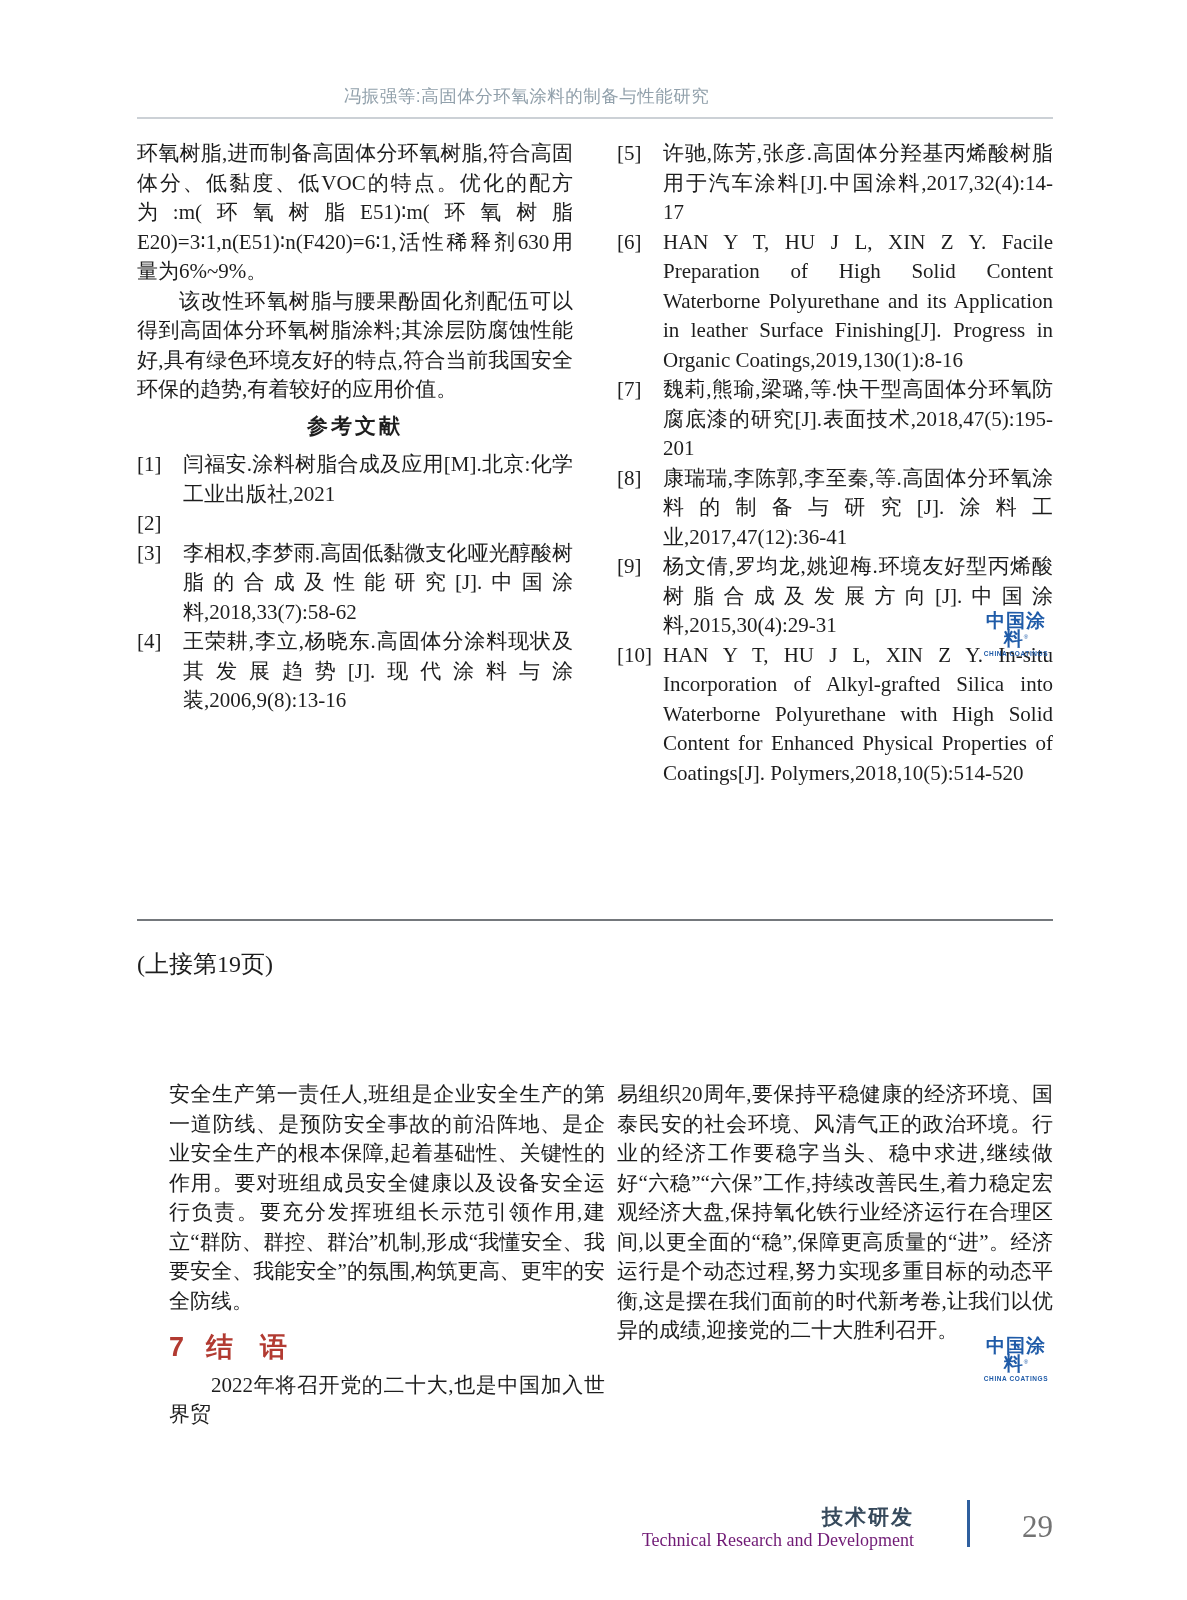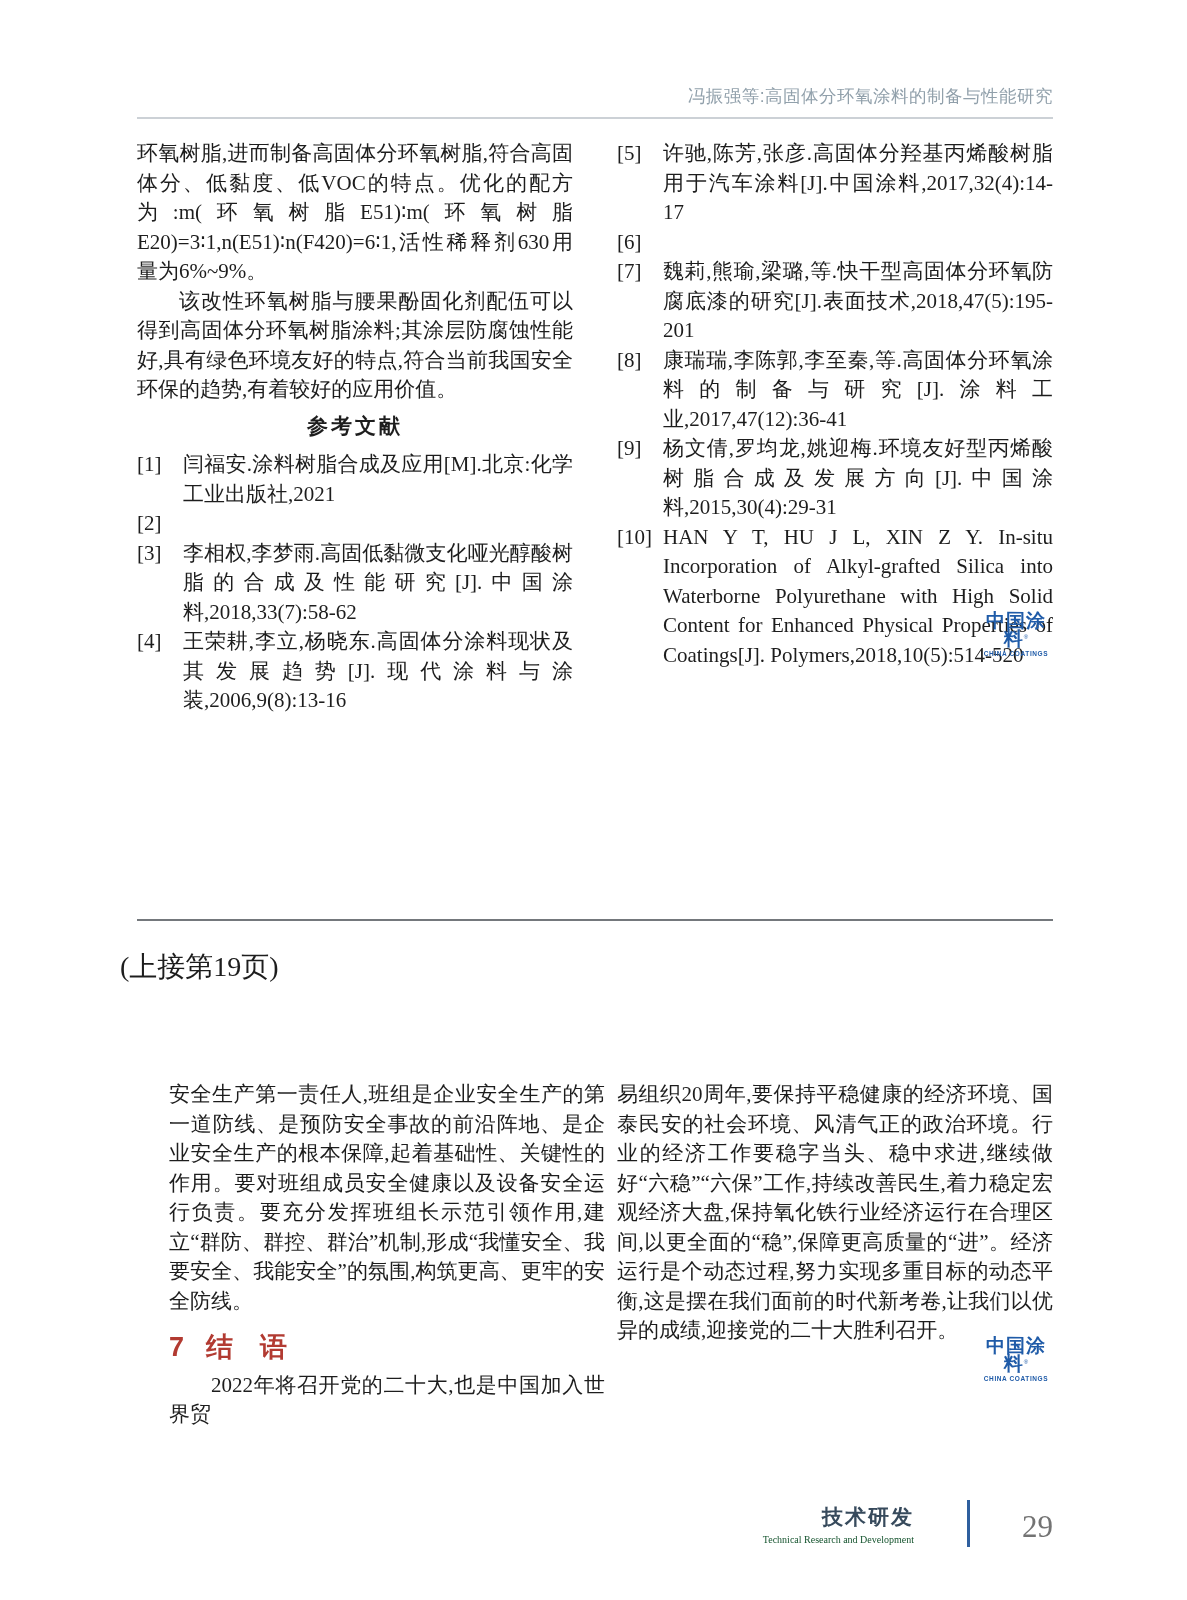--- a/index.html
+++ b/index.html
@@ -1,40 +1,40 @@
 <!DOCTYPE html>
 <html><head>
 <meta charset="utf-8">
 <style>
   html,body{margin:0;padding:0;background:#ffffff;}
   .page{
     position:relative;width:1187px;height:1600px;background:#ffffff;
     font-family:"Liberation Serif","DejaVu Serif",serif;color:#1d1d1d;overflow:hidden;
   }
   .running-head{
-    position:absolute;top:84px;left:0;width:1053px;text-align:right;
+    position:absolute;top:84px;left:0;width:1053px;text-align:center;
     font-family:"Liberation Sans","DejaVu Sans",sans-serif;
     font-size:17.5px;color:#91a0ab;letter-spacing:0.5px;
   }
   .head-rule{position:absolute;top:117px;left:137px;width:916px;height:2px;background:#ccd1d6;}
   .mid-rule{position:absolute;top:919px;left:137px;width:916px;height:2px;background:#74787c;}
   .col{position:absolute;width:436px;font-size:21px;line-height:29.5px;text-align:justify;}
   .col p{margin:0;}
   .top-left{left:137px;top:139px;}
   .top-right{left:617px;top:139px;}
   .bottom-left{left:137px;top:1080px;margin-left:32px;}
   .bottom-right{left:617px;top:1080px;}
   .indent{text-indent:2em;}
   .refs-heading{
     margin:7px 0 9px 0;text-align:center;font-size:21px;font-weight:bold;letter-spacing:3px;
   }
   .ref{display:flex;}
   .ref-num{flex:0 0 46px;}
   .ref-text{flex:1;text-align:justify;}
-  .continuation{position:absolute;top:948px;left:120px;font-size:28px;}
+  .continuation{position:absolute;top:948px;left:137px;font-size:24px;}
   .section-heading{
     margin:17px 0 8px 0;display:flex;gap:22px;align-items:baseline;
     font-family:"Liberation Sans","DejaVu Sans",sans-serif;
     font-weight:bold;font-size:27px;color:#b23a31;text-align:left;
   }
   .logo{
     position:absolute;left:980px;width:72px;text-align:center;color:#1f5ba8;
     font-family:"Liberation Sans","DejaVu Sans",sans-serif;
   }
   .logo1{top:613px;}
@@ -44,21 +44,21 @@
   .logo-en{font-size:6.5px;font-weight:bold;letter-spacing:0.6px;margin-top:1px;white-space:nowrap;}
   .footer{
     position:absolute;top:1500px;left:0;width:1053px;
     display:flex;justify-content:flex-end;align-items:stretch;gap:44px;
   }
   .footer-text{text-align:right;align-self:flex-end;}
   .footer-zh{
     font-family:"Liberation Sans","DejaVu Sans",sans-serif;
     font-weight:bold;font-size:21px;color:#374a5c;letter-spacing:2px;line-height:26px;
   }
-  .footer-en{font-size:10px;color:#14532d;margin-top:3px;line-height:14px;}
+  .footer-en{font-size:18px;color:#701a75;margin-top:3px;line-height:14px;}
   .footer-bar{width:3px;background:#2f5f9e;margin:0 8px 0 9px;height:47px;align-self:flex-end;}
   .footer-page{
     font-size:31px;color:#737373;align-self:flex-end;line-height:40px;
     font-family:"Liberation Serif","DejaVu Serif",serif;
   }
 </style>
 </head>
 <body>
 
 <div class="page">
@@ -87,20 +87,21 @@
     </div>
   </div>
 
   <div class="col top-right">
     <div class="ref">
       <span class="ref-num">[5]</span>
       <span class="ref-text">许驰,陈芳,张彦.高固体分羟基丙烯酸树脂用于汽车涂料[J].中国涂料,2017,32(4):14-17</span>
     </div>
     <div class="ref">
       <span class="ref-num">[6]</span>
+      <span class="ref-text">HAN Y T, HU J L, XIN Z Y. Facile Preparation of High Solid Content Waterborne Polyurethane and its Application in leather Surface Finishing[J]. Progress in Organic Coatings,2019,130(1):8-16</span>
     </div>
     <div class="ref">
       <span class="ref-num">[7]</span>
       <span class="ref-text">魏莉,熊瑜,梁璐,等.快干型高固体分环氧防腐底漆的研究[J].表面技术,2018,47(5):195-201</span>
     </div>
     <div class="ref">
       <span class="ref-num">[8]</span>
       <span class="ref-text">康瑞瑞,李陈郭,李至秦,等.高固体分环氧涂料的制备与研究[J].涂料工业,2017,47(12):36-41</span>
     </div>
     <div class="ref">

